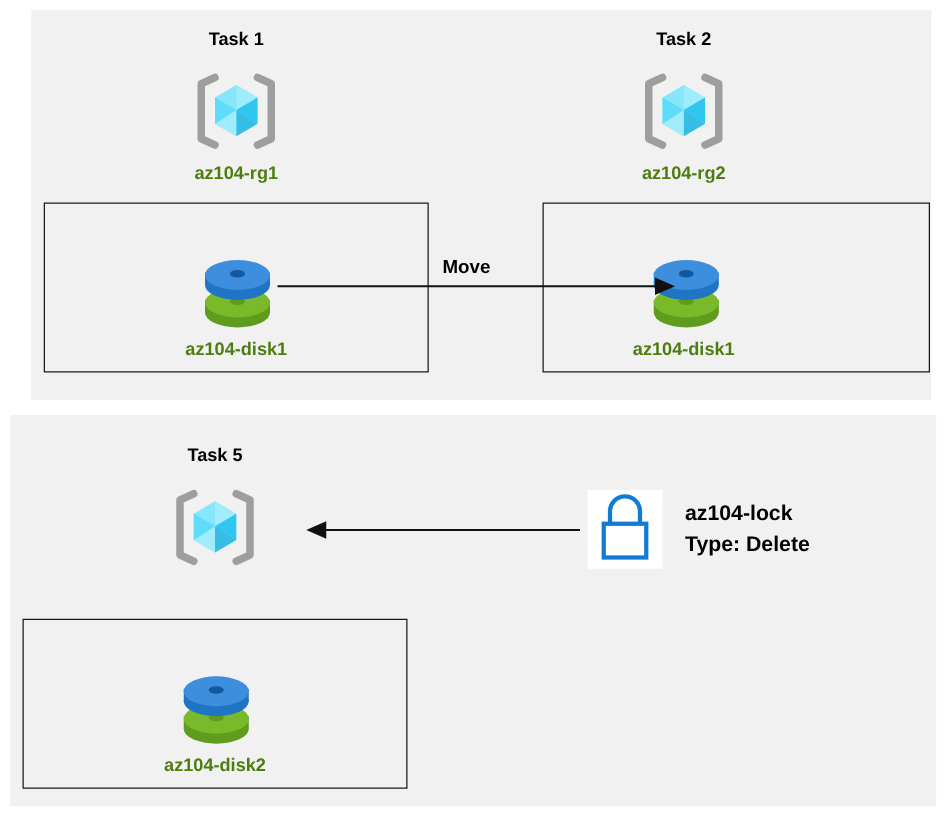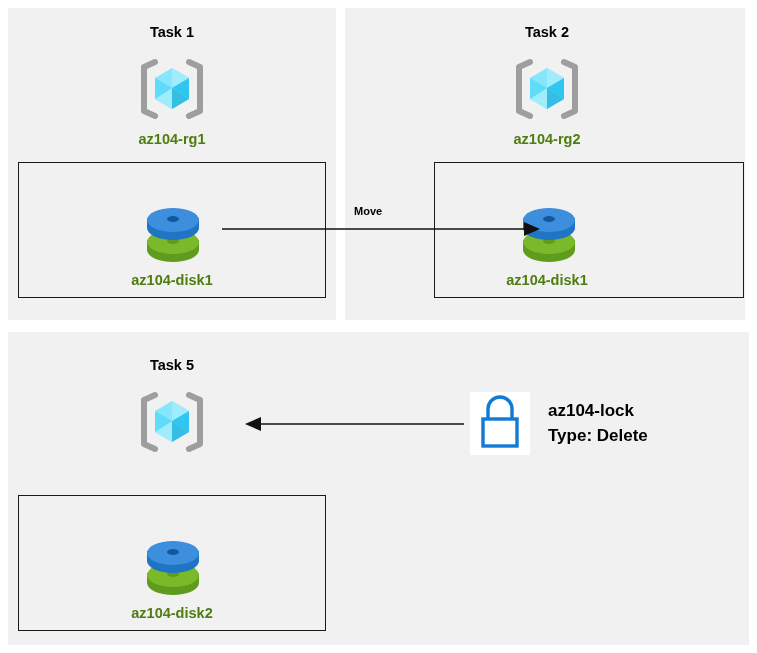--- a/index.html
+++ b/index.html
@@ -14,21 +14,21 @@
     font-family: "Liberation Sans", sans-serif;
     overflow: hidden;
   }
 
   .panel {
     position: absolute;
     background: #f1f1f1;
   }
 
   
-  #panel-task1 { left: 8px;   top: 8px;   width: 328px; height: 312px; }
+  #panel-task1 { left: 25px;   top: 8px;   width: 328px; height: 312px; }
   
   #panel-task2 { left: 345px; top: 8px;   width: 400px; height: 312px; }
   
   #panel-task3 { left: 8px;   top: 332px; width: 741px; height: 313px; }
 
   .task-title {
     position: absolute;
     font-size: 14.5px;
     font-weight: bold;
     color: #000000;
@@ -71,21 +71,21 @@
     line-height: 1.45;
   }
 
   .arrow-svg {
     position: absolute;
     overflow: visible;
   }
 
   .arrow-label {
     position: absolute;
-    font-size: 11px;
+    font-size: 15px;
     font-weight: bold;
     color: #000000;
     white-space: nowrap;
   }
 </style>
 </head>
 <body>
 
 <div class="panel" id="panel-task1">
 

